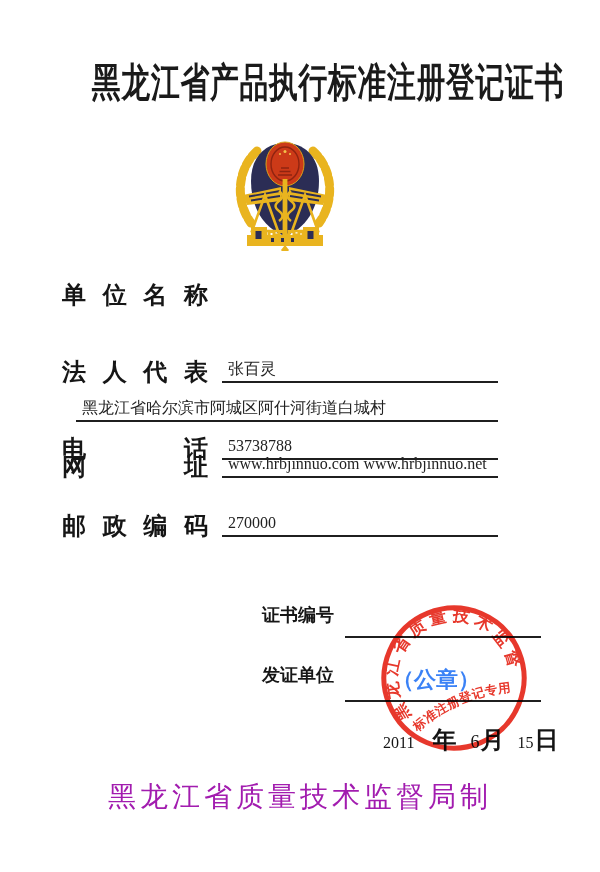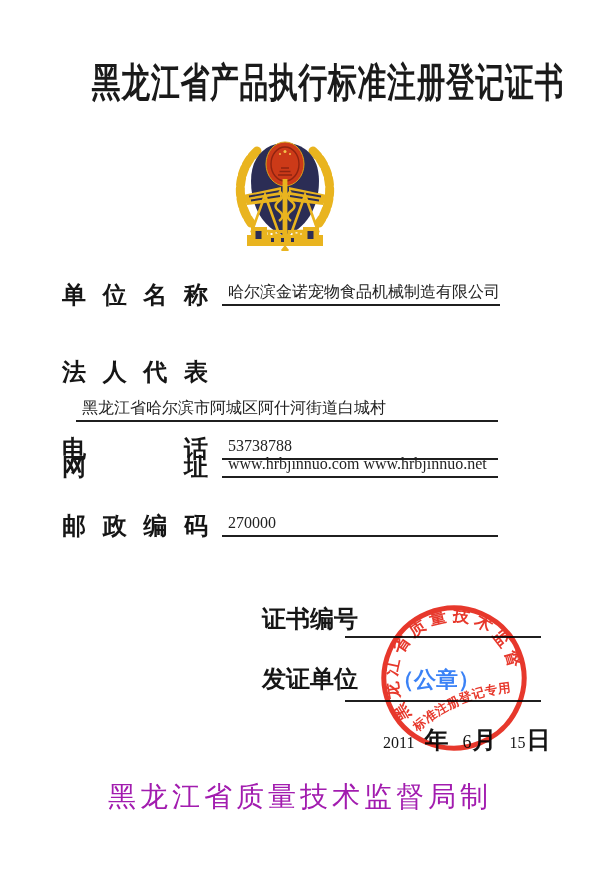--- a/index.html
+++ b/index.html
@@ -21,28 +21,28 @@
   .flabel{
     flex:0 0 146px;width:146px;font-size:24px;font-weight:bold;line-height:1.15;
     text-align:justify;text-align-last:justify;color:#161616;
   }
   .fvalue{
     flex:1;margin-left:14px;border-bottom:2px solid #1f1f1f;
     font-size:16px;line-height:1.25;padding:0 0 2px 6px;
     white-space:nowrap;overflow:visible;color:#222;
   }
   
-  .ilabel{position:absolute;font-size:24px;font-weight:bold;line-height:1.1;white-space:nowrap;color:#161616;}
+  .ilabel{position:absolute;font-size:18px;font-weight:bold;line-height:1.1;white-space:nowrap;color:#161616;}
   .iline{position:absolute;left:345px;width:196px;height:28px;border-bottom:2px solid #1f1f1f;font-size:16px;}
   .seal-note{position:absolute;font-size:22px;font-weight:bold;white-space:nowrap;color:#3b82f6;}
   .date-row{position:absolute;left:383px;top:724px;display:flex;align-items:baseline;white-space:nowrap;color:#141414;}
   .d-num{font-size:16px;}
   .d-num-m{font-size:18px;}
   .d-unit{font-size:24px;font-weight:bold;}
-  .mr10{margin-right:10px}.mr14{margin-right:14px}.mr13{margin-right:13px}.mr1{margin-right:1px}
+  .mr10{margin-right:18px}.mr14{margin-right:14px}.mr13{margin-right:13px}.mr1{margin-right:1px}
   
   .seal{position:absolute;left:374px;top:598px;width:160px;height:160px;mix-blend-mode:multiply;opacity:.93;}
   
   .footer{
     position:absolute;left:0;top:778px;width:600px;text-align:center;
     font-size:28px;letter-spacing:4px;color:#a21caf;white-space:nowrap;
   }
 </style>
 </head>
 <body>
@@ -92,24 +92,24 @@
       <rect x="20.5" y="92" width="6" height="8" fill="#2b2d55"></rect>
       <rect x="72.5" y="92" width="6" height="8" fill="#2b2d55"></rect>
       <rect x="36" y="99" width="3" height="4" fill="#2b2d55"></rect>
       <rect x="46" y="99" width="3" height="4" fill="#2b2d55"></rect>
       <rect x="56" y="99" width="3" height="4" fill="#2b2d55"></rect>
     </g>
   </svg>
 
   <div class="frow" style="top:282px">
     <div class="flabel">单 位 名 称</div>
-    <div class="fvalue">哈尔滨金诺宠物食品机械制造有限公司</div>
   </div>
   <div class="frow" style="top:359px">
     <div class="flabel">法 人 代 表</div>
+    <div class="fvalue">张百灵</div>
   </div>
   <div class="frow" style="top:398px">
     <div class="fvalue">黑龙江省哈尔滨市阿城区阿什河街道白城村</div>
   </div>
   <div class="frow" style="top:436px">
     <div class="flabel">电 话</div>
     <div class="fvalue">53738788</div>
   </div>
   <div class="frow" style="top:454px">
     <div class="flabel">网 址</div>

